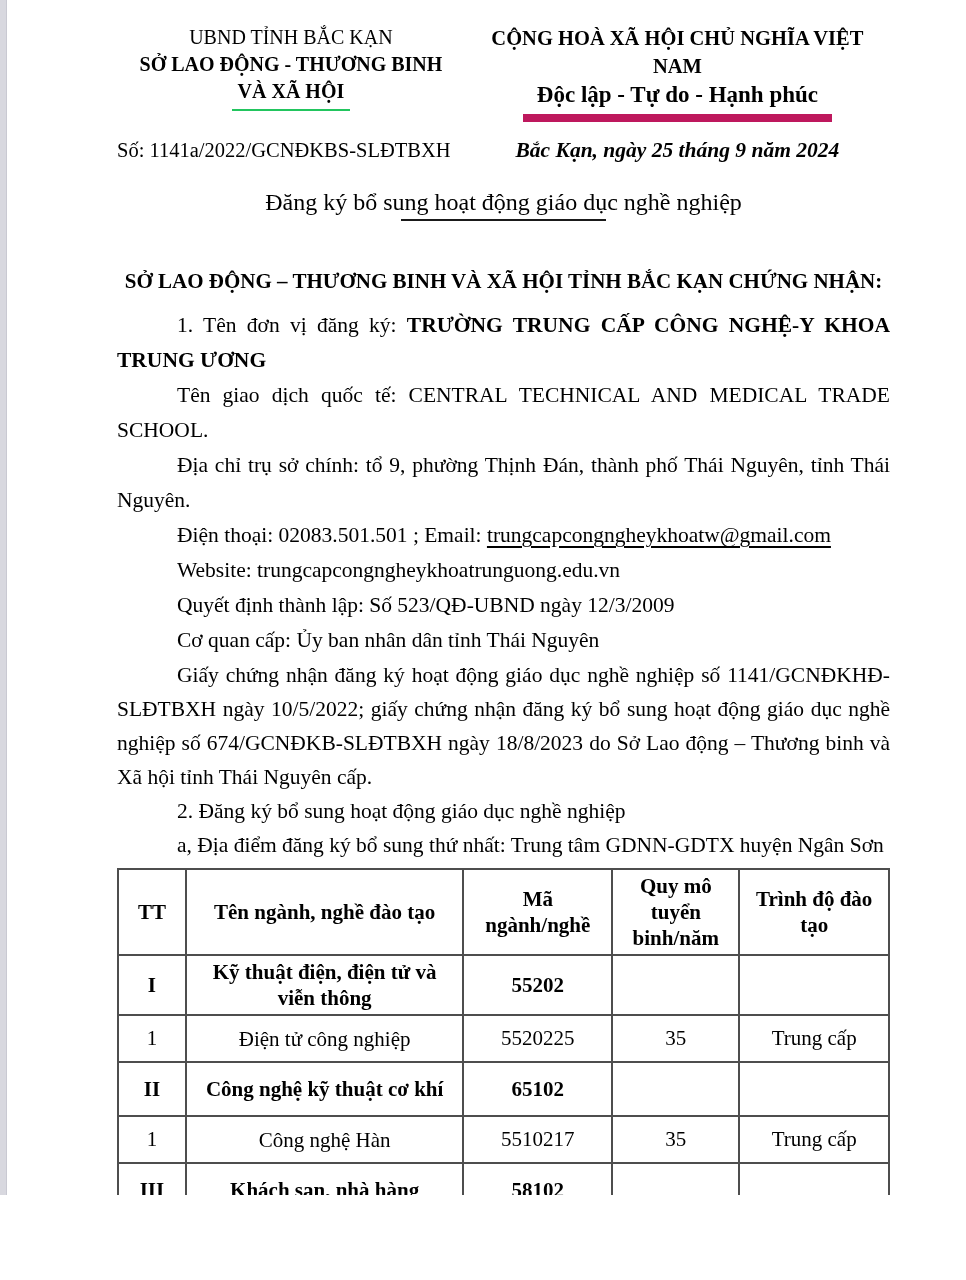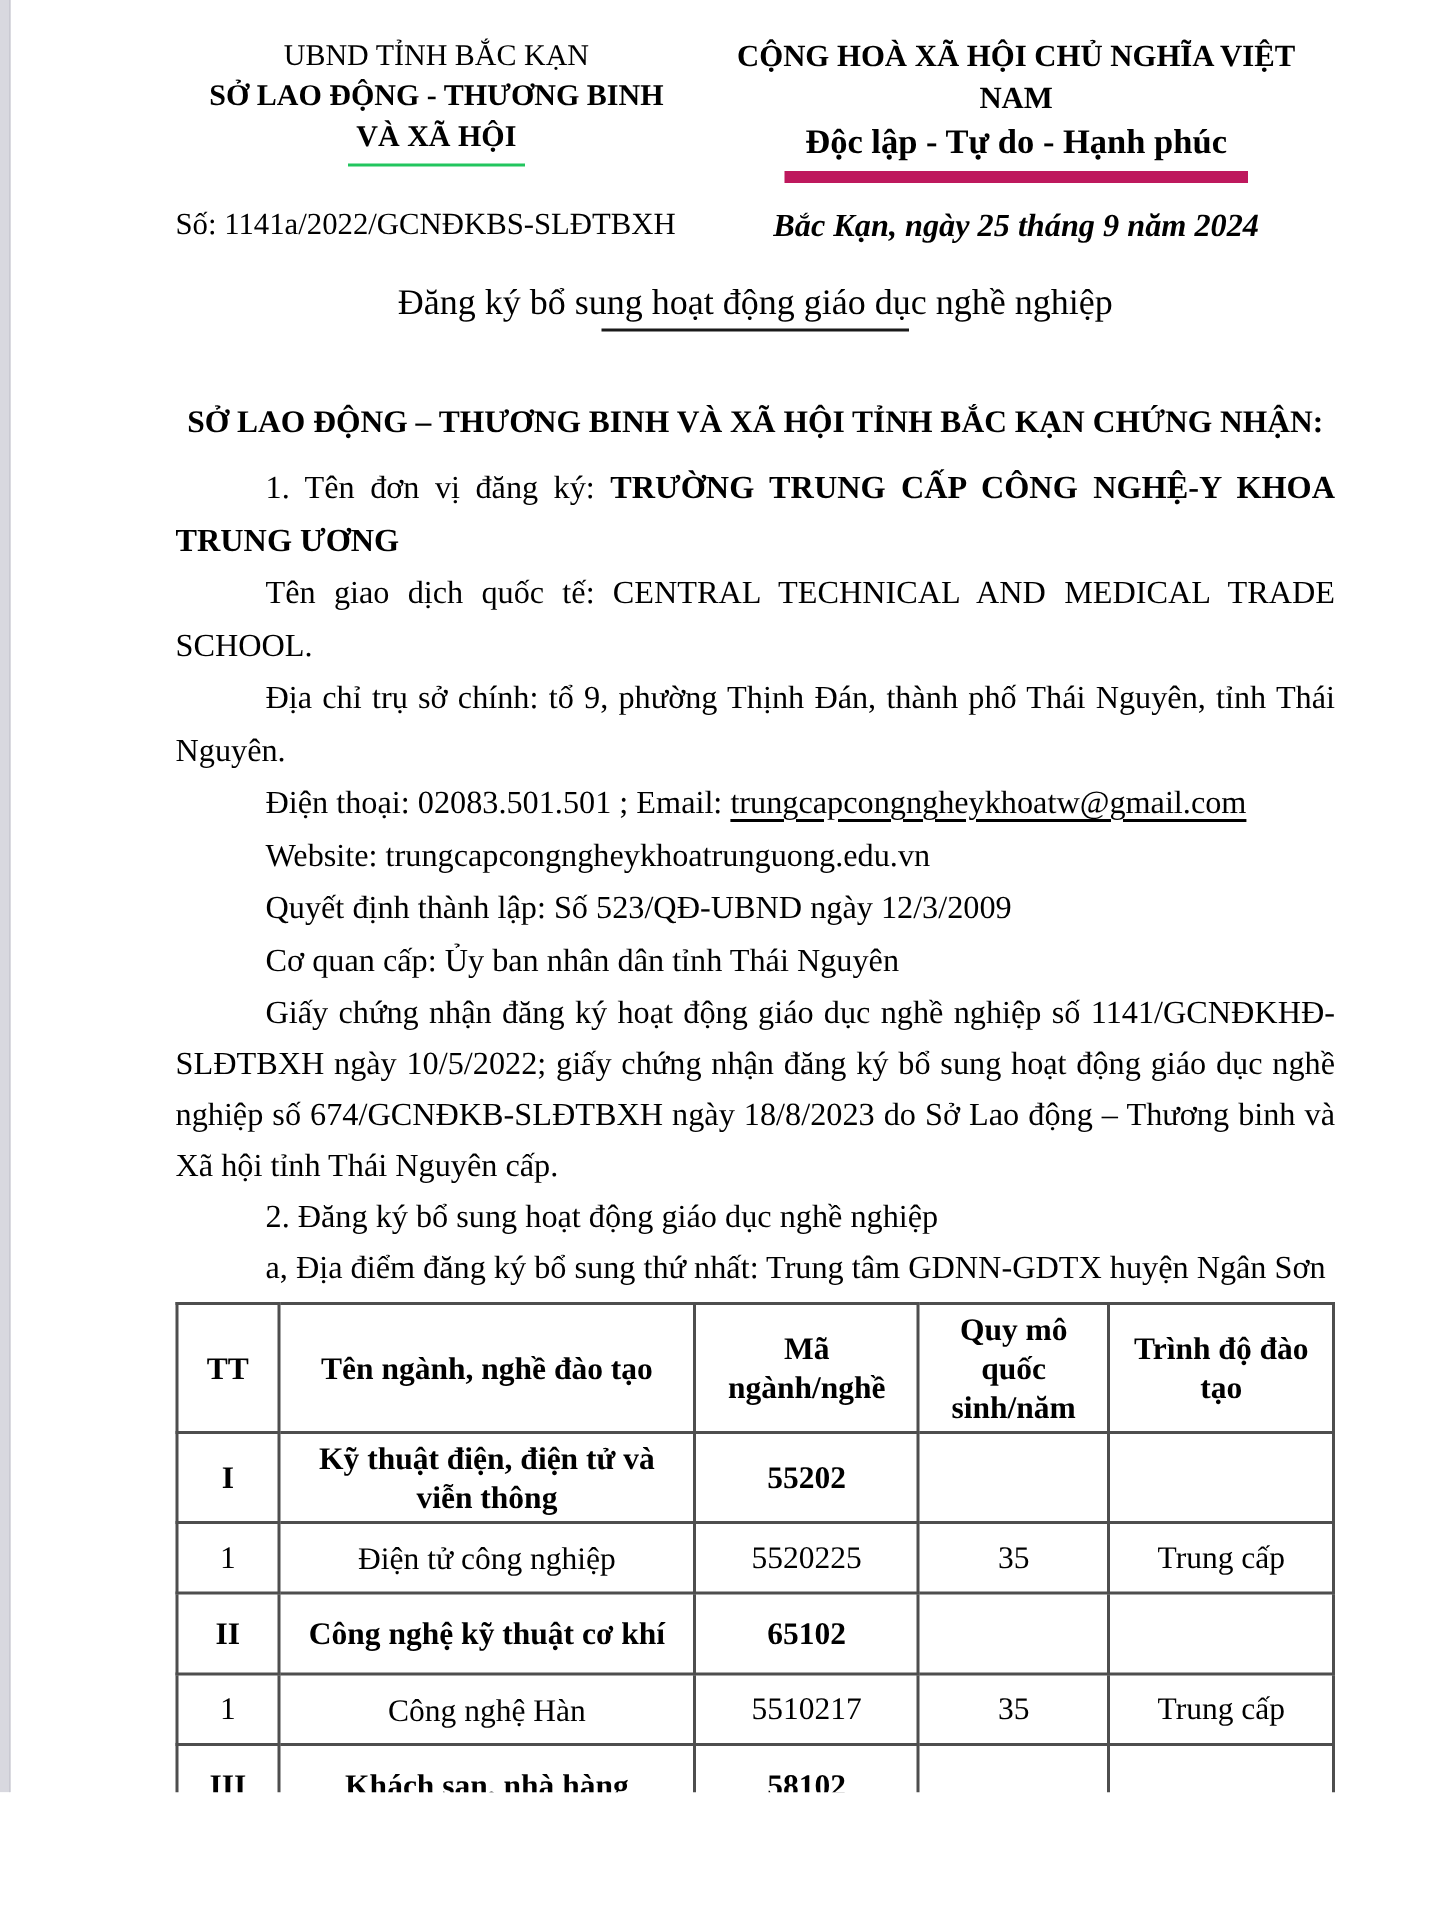--- a/index.html
+++ b/index.html
@@ -130,21 +130,21 @@
           <col class="c-name">
           <col class="c-code">
           <col class="c-quota">
           <col class="c-level">
       </colgroup>
       <thead>
         <tr>
           <th>TT</th>
           <th>Tên ngành, nghề đào tạo</th>
           <th>Mã ngành/nghề</th>
-          <th>Quy mô quốc sinh/năm</th>
+          <th>Quy mô tuyển binh/năm</th>
           <th>Trình độ đào tạo</th>
         </tr>
       </thead>
       <tbody>
         <tr class="row-section">
           <td>I</td>
           <td class="name-cell">Kỹ thuật điện, điện tử và viễn thông</td>
           <td>55202</td>
           <td></td>
           <td></td>

